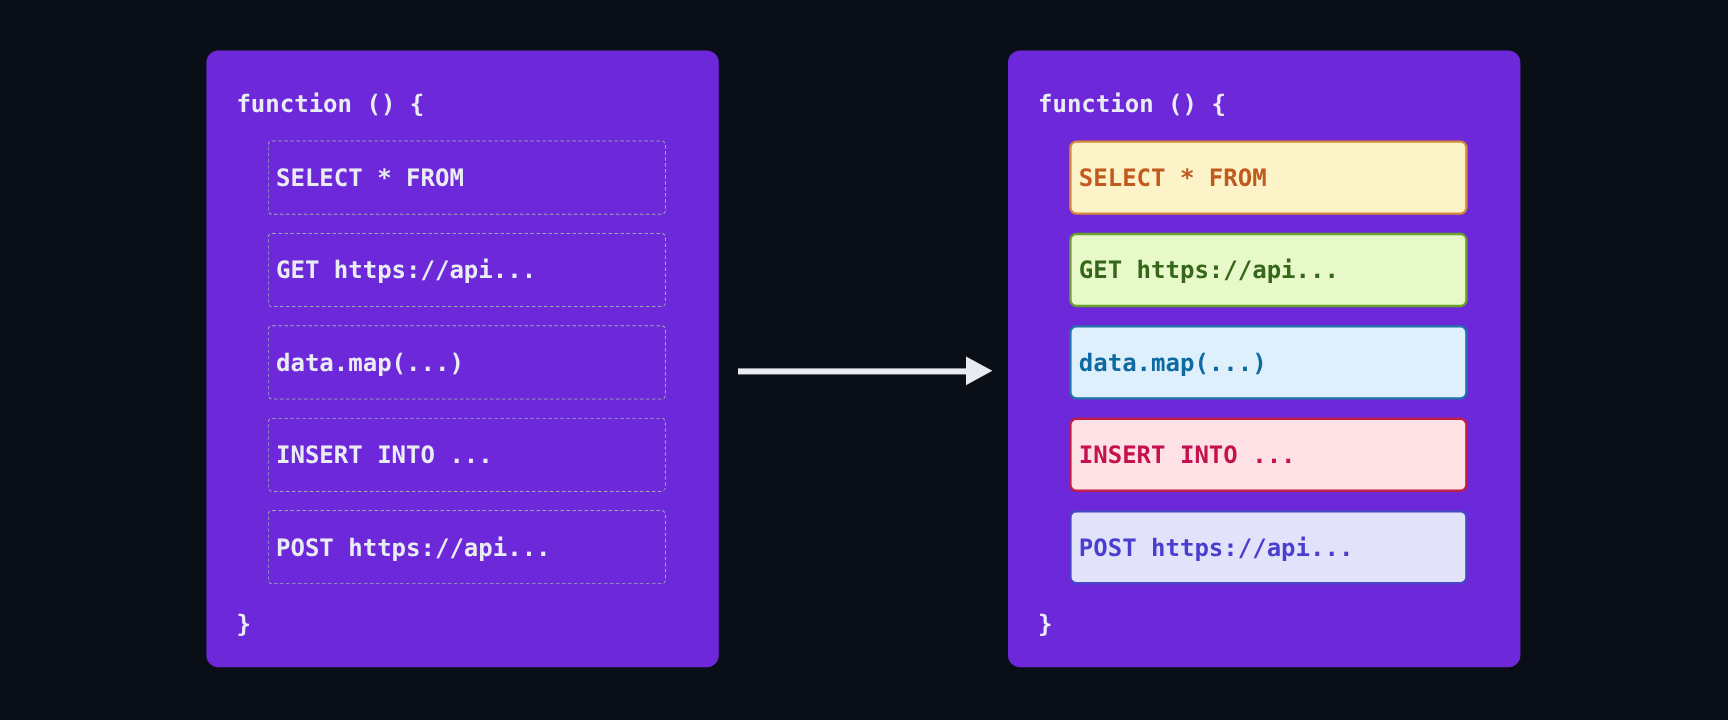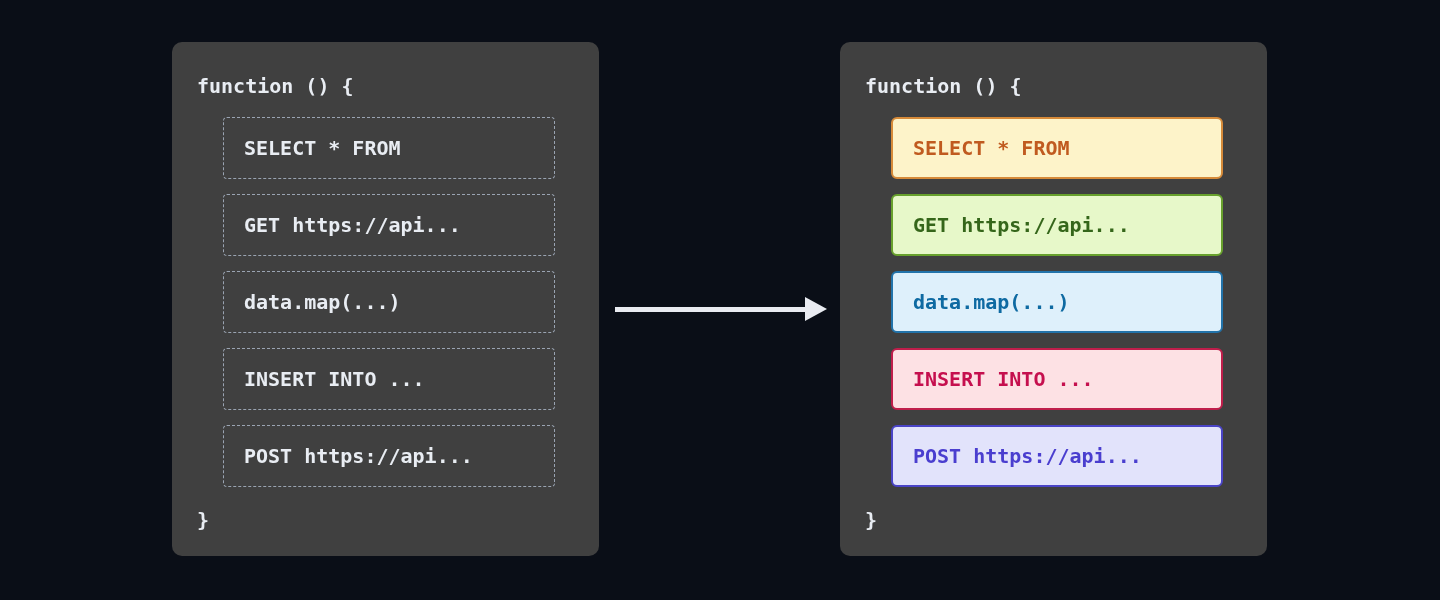--- a/index.html
+++ b/index.html
@@ -8,21 +8,21 @@
     background: #0a0e17;
     font-family: "DejaVu Sans Mono", "Liberation Mono", monospace;
     position: relative; overflow: hidden;
   }
   .stage { position: absolute; inset: 0; }
 
   .panel {
     position: absolute;
     top: 42px;
     width: 427px; height: 514px;
-    background: #404040;
+    background: #6d28d9;
     border-radius: 10px;
   }
   .panel.left  { left: 172px; }
   .panel.right { left: 840px; }
 
   .fn-header, .fn-footer {
     position: absolute;
     left: 25px;
     color: #e9edf3;
     font-size: 20px;
@@ -37,21 +37,21 @@
     position: absolute;
     left: 51px; top: 75px;
     width: 332px;
     display: flex; flex-direction: column;
   }
   .block {
     box-sizing: border-box;
     height: 62px;
     margin-bottom: 15px;
     display: flex; align-items: center;
-    padding-left: 20px;
+    padding-left: 6px;
     font-size: 20px;
     font-weight: bold;
     white-space: pre;
     border-radius: 6px;
   }
   .block.dashed {
     border: 1.5px dashed #9aa4b2;
     color: #e9edf3;
     background: transparent;
     border-radius: 4px;

